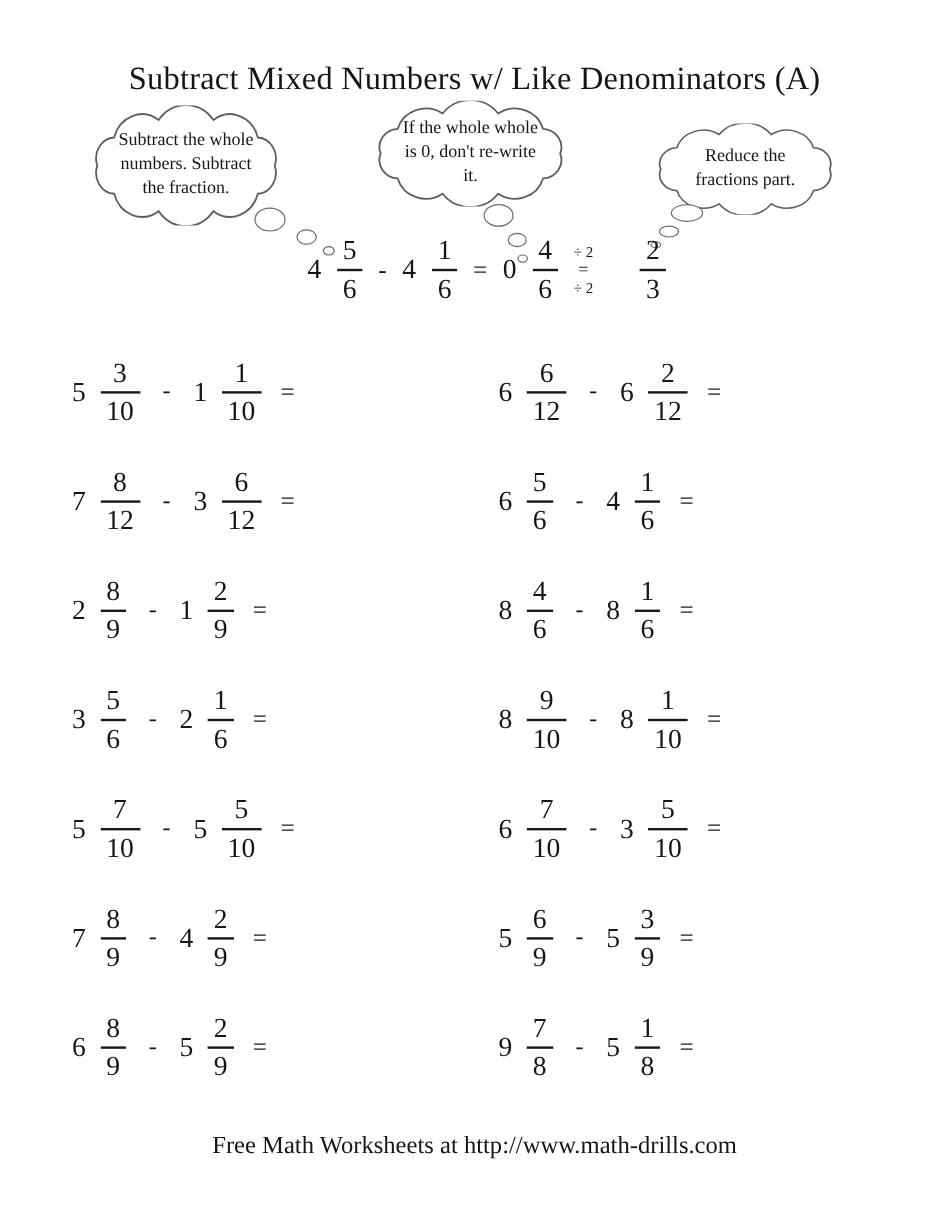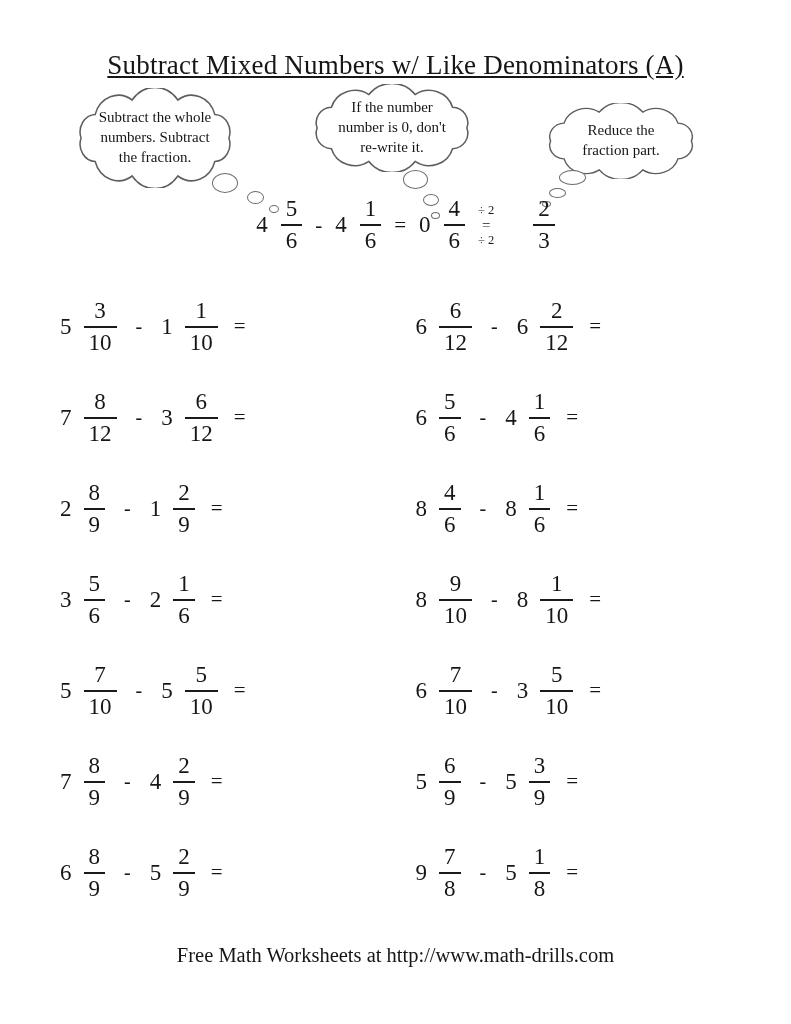--- a/index.html
+++ b/index.html
@@ -3,21 +3,21 @@
 <meta charset="utf-8">
 <style>
   html,body { margin:0; padding:0; }
   body {
     width:791px; height:1024px; position:relative; overflow:hidden;
     background:#ffffff; color:#161616;
     font-family:"Liberation Serif", serif;
   }
   .page-title {
     position:absolute; top:50px; left:0; width:100%;
-    text-align:center; font-size:27px; letter-spacing:0.2px;text-decoration:underline;
+    text-align:center; font-size:27px; letter-spacing:0.2px;
   }
   
   .bubble { position:absolute; }
   .bubble svg { position:absolute; inset:0; width:100%; height:100%; }
   .btext {
     position:absolute; inset:0; display:flex; align-items:center; justify-content:center;
     text-align:center; font-size:15px; line-height:1.32;
     padding:10px 22px; box-sizing:border-box;
   }
   .bubble1 { left:72px;  top:88px;  width:166px; height:100px; }
@@ -77,27 +77,27 @@
 <div class="bubble bubble1">
   <svg viewBox="0 0 220 120" preserveAspectRatio="none">
     <path d="M208,60 A21,21 0 0 1 189.3,88.2 A32,32 0 0 1 140.3,105.6 A38,38 0 0 1 79.7,105.6 A32,32 0 0 1 30.7,88.2 A21,21 0 0 1 12,60 A21,21 0 0 1 30.7,31.8 A32,32 0 0 1 79.7,14.4 A38,38 0 0 1 140.3,14.4 A32,32 0 0 1 189.3,31.8 A21,21 0 0 1 208,60 Z" fill="#ffffff" stroke="#5e5e5e" stroke-width="2"></path>
   </svg>
   <div class="btext">Subtract the whole numbers. Subtract the fraction.</div>
 </div>
 <div class="bubble bubble2">
   <svg viewBox="0 0 220 120" preserveAspectRatio="none">
     <path d="M208,60 A21,21 0 0 1 189.3,88.2 A32,32 0 0 1 140.3,105.6 A38,38 0 0 1 79.7,105.6 A32,32 0 0 1 30.7,88.2 A21,21 0 0 1 12,60 A21,21 0 0 1 30.7,31.8 A32,32 0 0 1 79.7,14.4 A38,38 0 0 1 140.3,14.4 A32,32 0 0 1 189.3,31.8 A21,21 0 0 1 208,60 Z" fill="#ffffff" stroke="#5e5e5e" stroke-width="2"></path>
   </svg>
-  <div class="btext">If the number number is 0, don't re-write it.</div>
+  <div class="btext">If the whole whole is 0, don't re-write it.</div>
 </div>
 <div class="bubble bubble3">
   <svg viewBox="0 0 220 120" preserveAspectRatio="none">
     <path d="M208,60 A21,21 0 0 1 189.3,88.2 A32,32 0 0 1 140.3,105.6 A38,38 0 0 1 79.7,105.6 A32,32 0 0 1 30.7,88.2 A21,21 0 0 1 12,60 A21,21 0 0 1 30.7,31.8 A32,32 0 0 1 79.7,14.4 A38,38 0 0 1 140.3,14.4 A32,32 0 0 1 189.3,31.8 A21,21 0 0 1 208,60 Z" fill="#ffffff" stroke="#5e5e5e" stroke-width="2"></path>
   </svg>
-  <div class="btext">Reduce the fraction part.</div>
+  <div class="btext">Reduce the fractions part.</div>
 </div>
 
 <div class="trail t1a"></div>
 <div class="trail t1b"></div>
 <div class="trail t1c"></div>
 <div class="trail t2a"></div>
 <div class="trail t2b"></div>
 <div class="trail t2c"></div>
 <div class="trail t3a"></div>
 <div class="trail t3b"></div>

